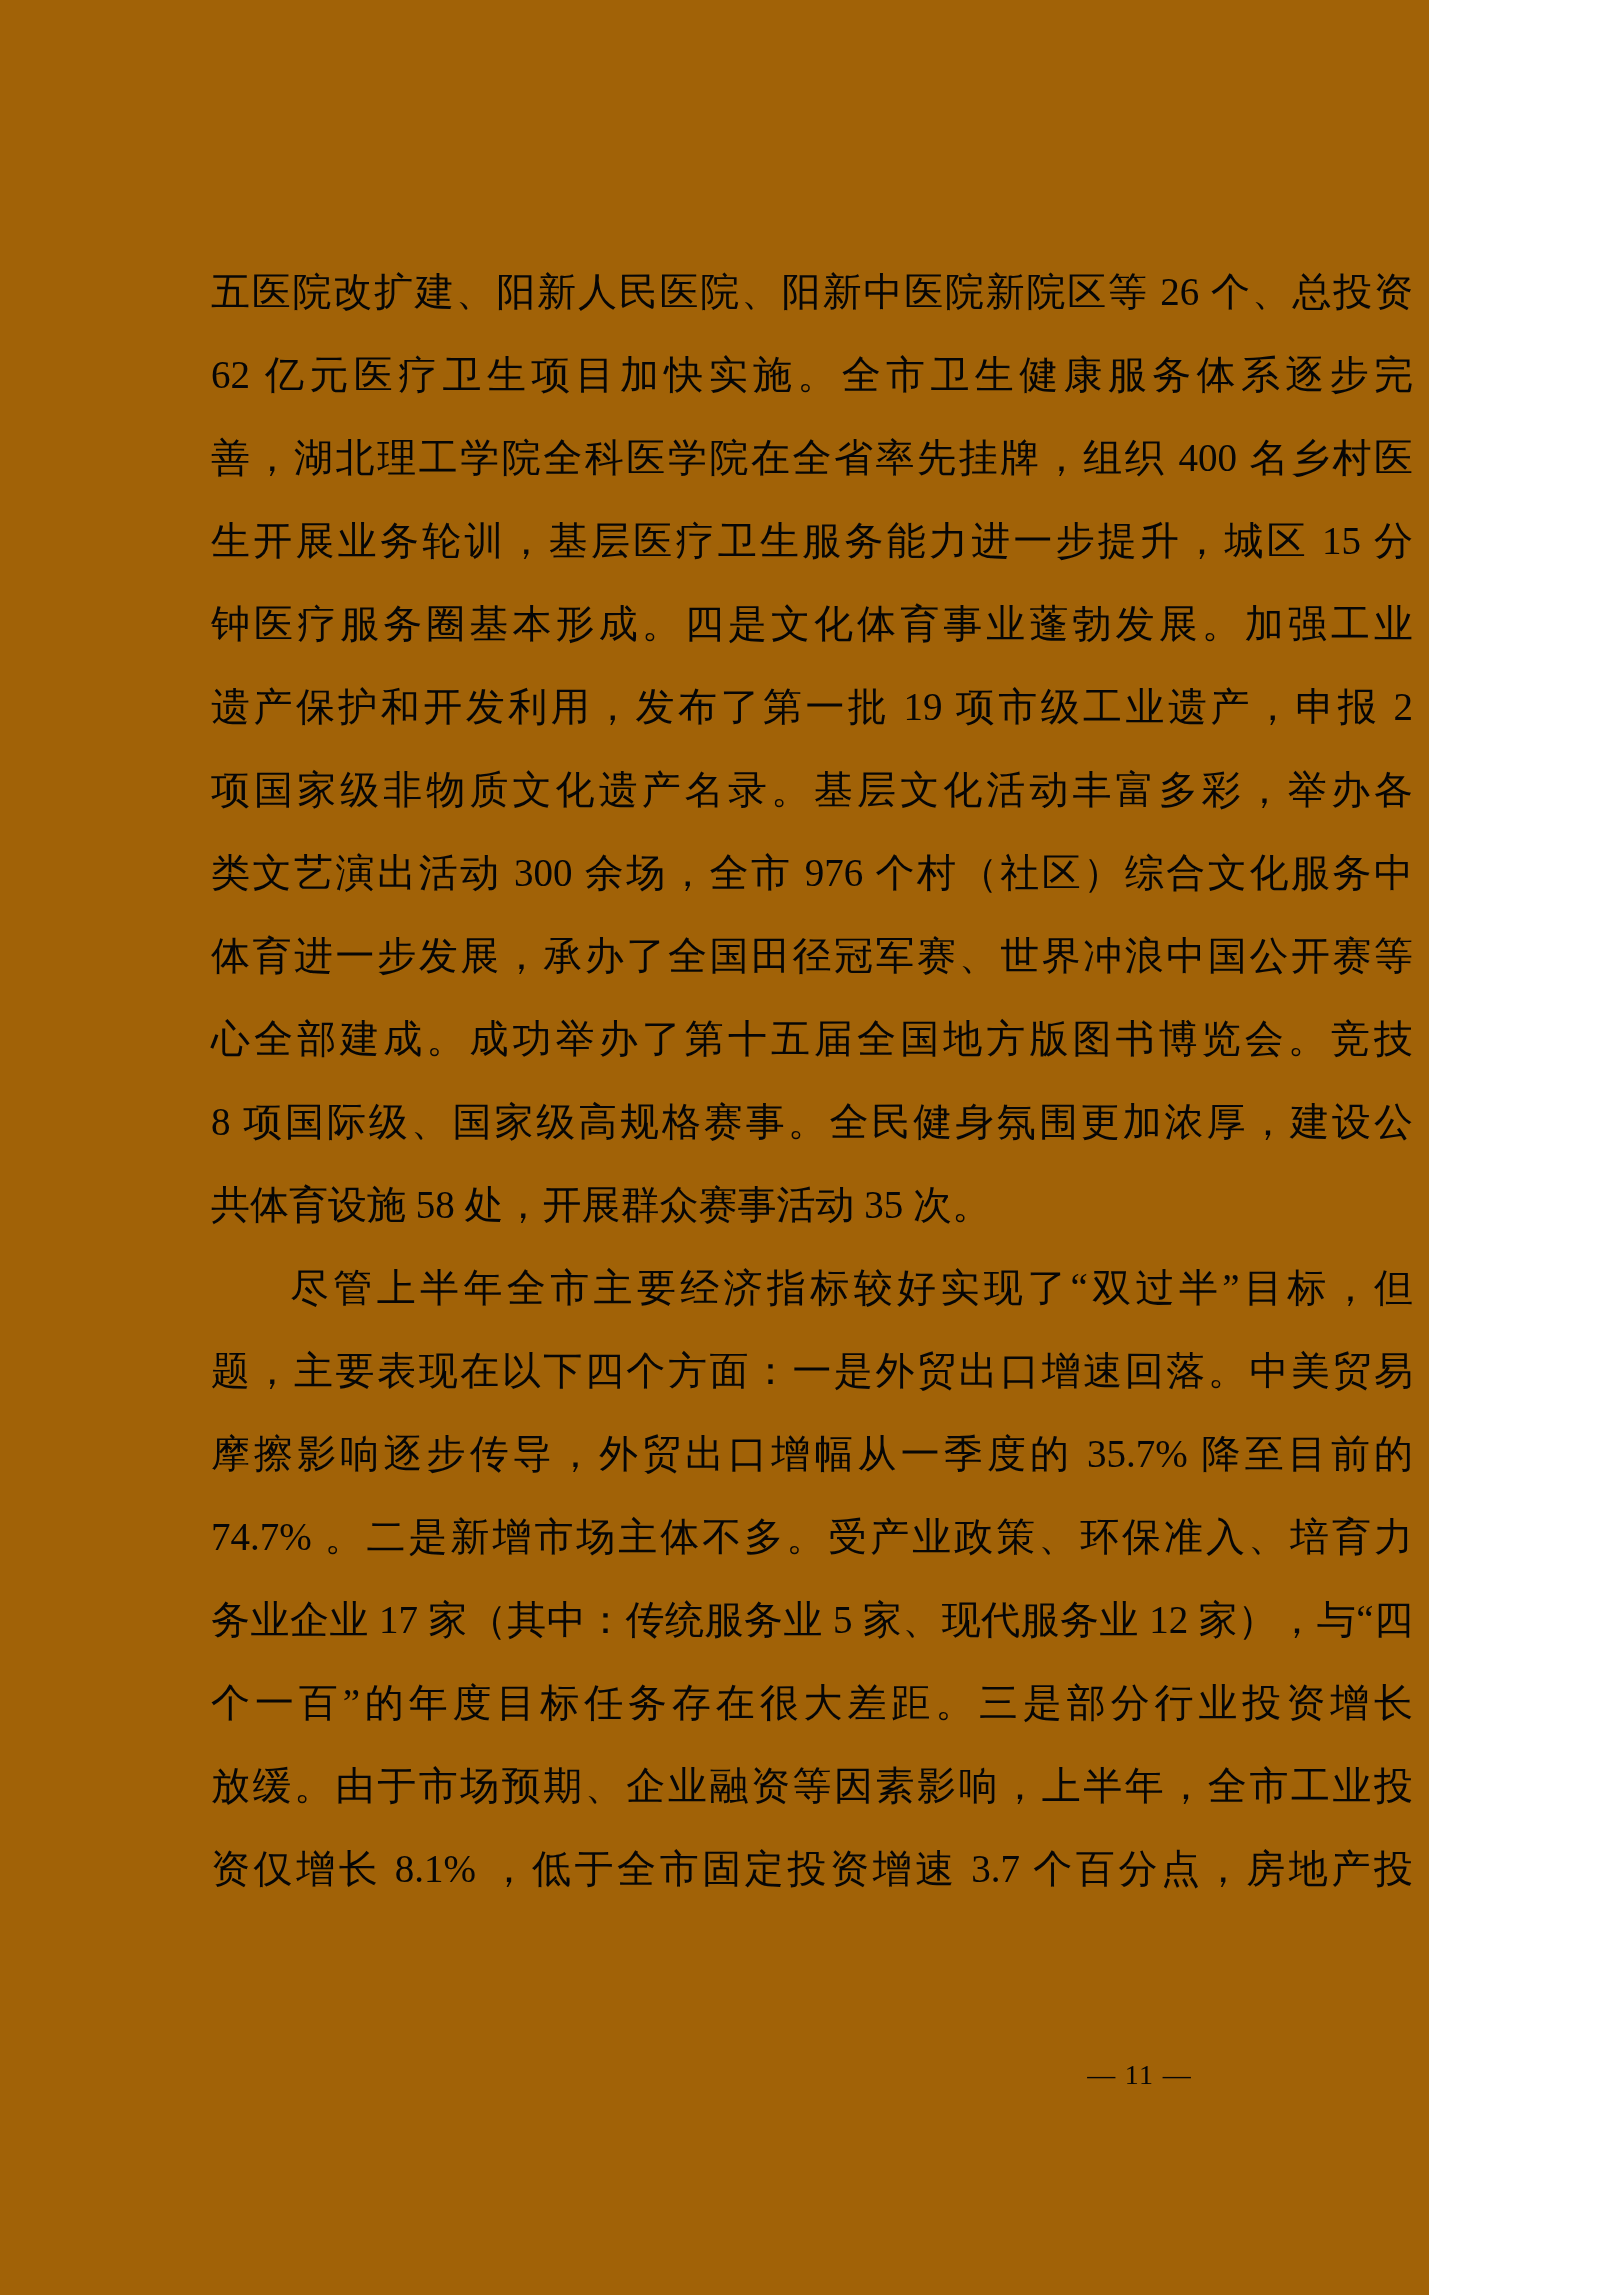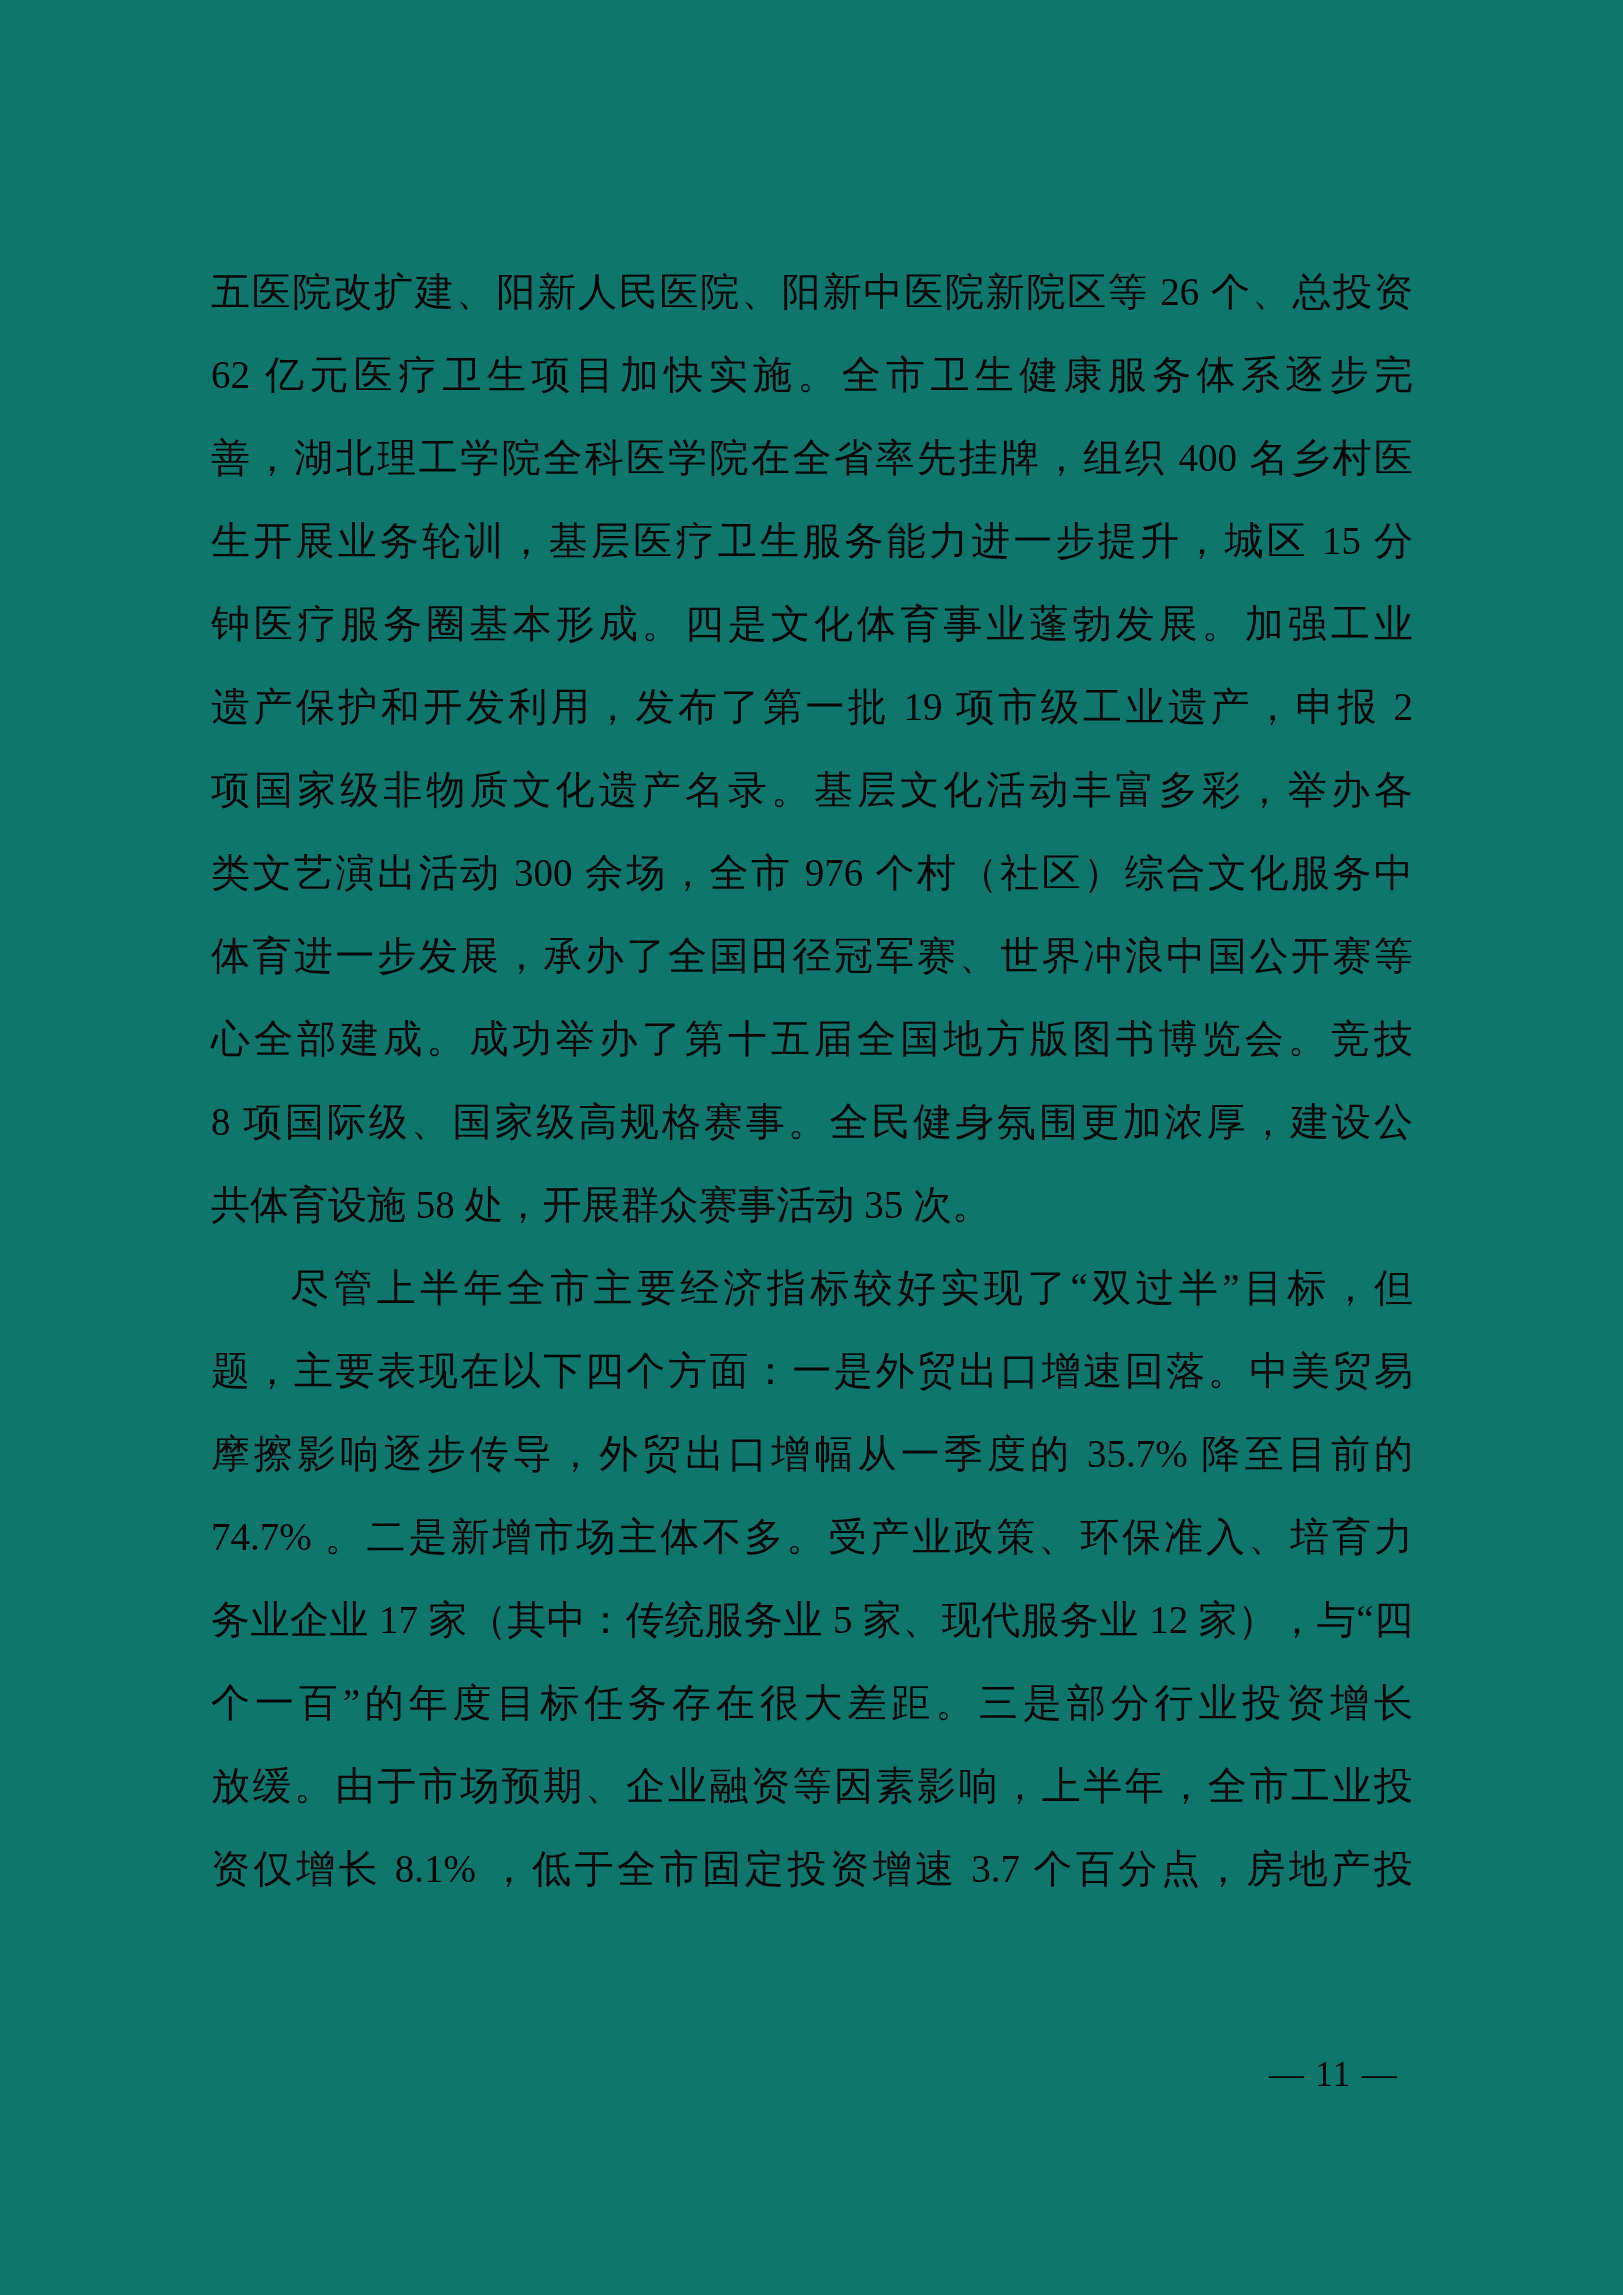--- a/index.html
+++ b/index.html
@@ -8,23 +8,23 @@
     height: 2295px;
     position: relative;
     background: #ffffff;
     font-family: "Liberation Serif", "DejaVu Serif", serif;
     color: #050505;
     overflow: hidden;
   }
   .page {
     position: absolute;
     left: 0; top: 0;
-    width: 1623px;
+    width: 1429px;
     height: 2295px;
-    background: #0f766e;
+    background: #a16207;
   }
   .text-block {
     position: absolute;
     left: 211px;
     top: 250px;
     width: 1202px;
     font-size: 39px;
     line-height: 83px;
     letter-spacing: 0;
     color: #060606;
@@ -41,22 +41,22 @@
     text-indent: 79px;
   }
   .seg { font-weight: 400; }
   .seg-b {
     font-weight: 400;
     font-family: "Liberation Serif", "DejaVu Serif", serif;
   }
   .page-number {
     position: absolute;
     top: 2053px;
-    right: 225px;
-    font-size: 35px;
+    right: 237px;
+    font-size: 28px;
     line-height: 43px;
     color: #060606;
     letter-spacing: 1.3px;
     font-family: Liberation Serif, serif;
   }
 </style>
 </head>
 <body>
 
 <div class="page">

